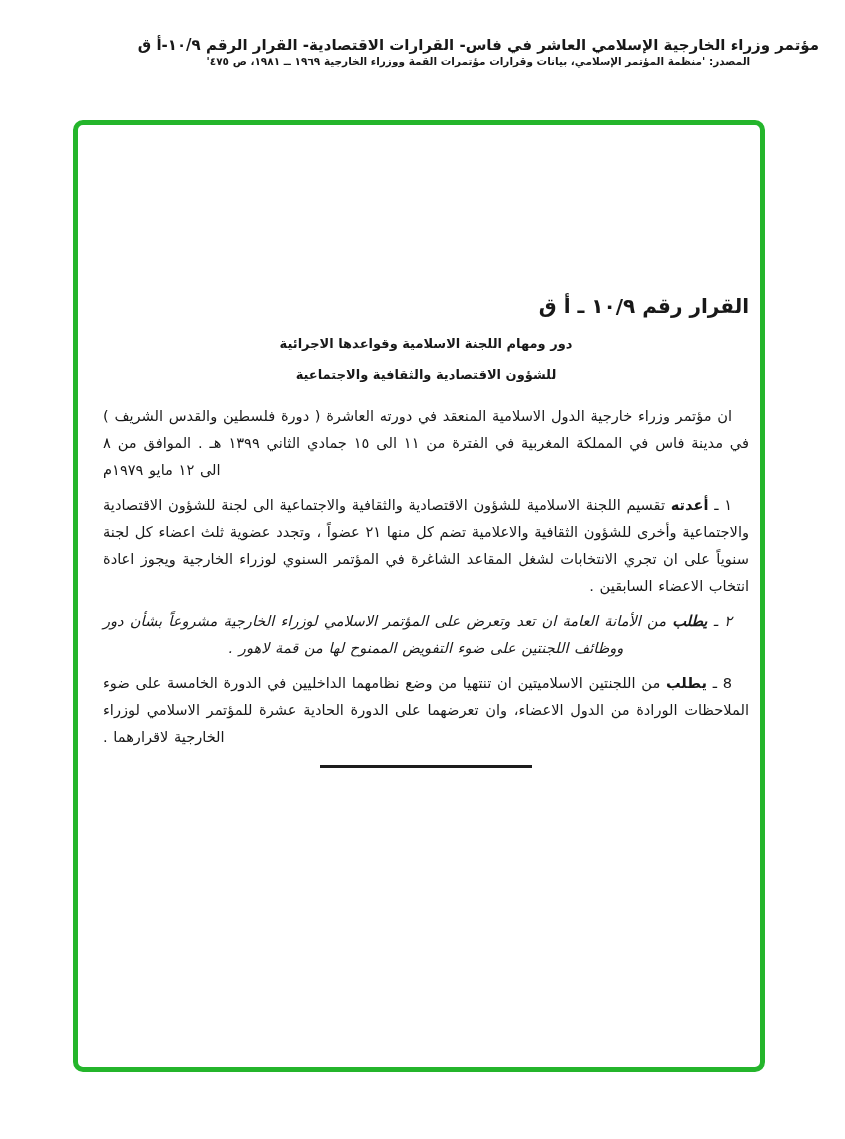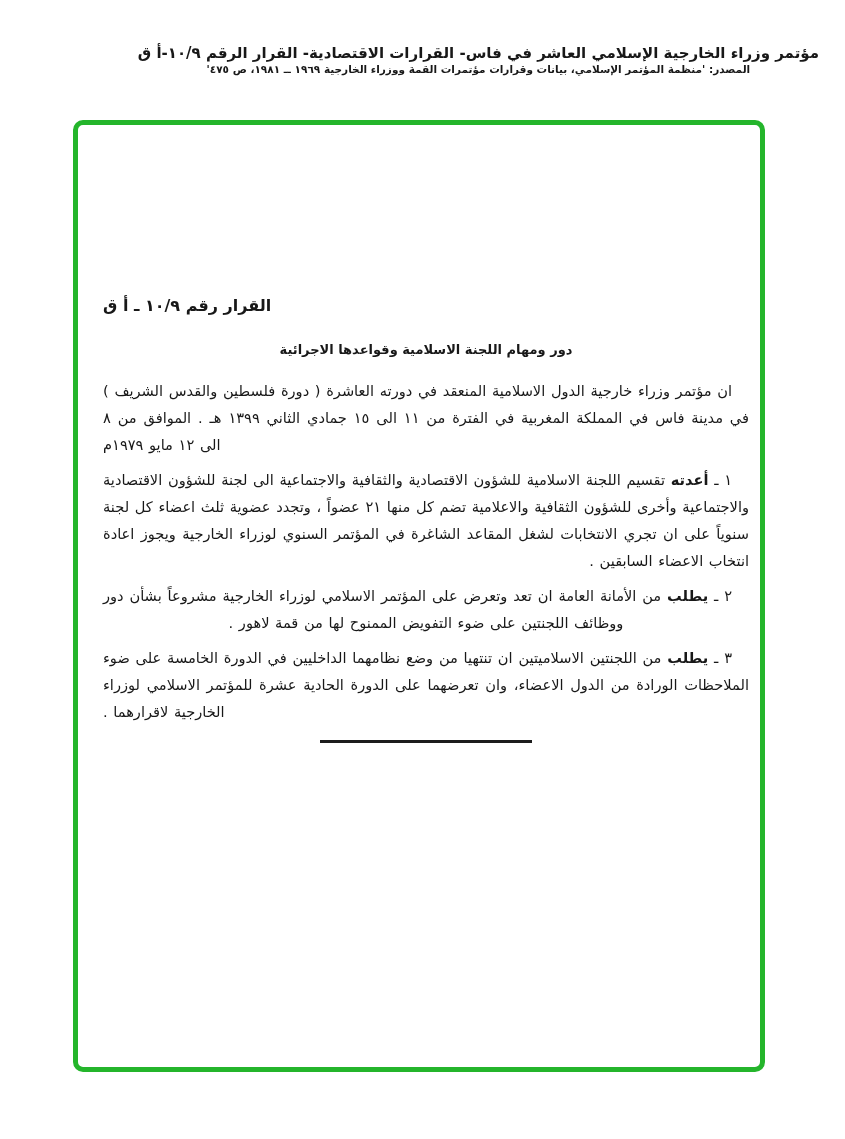--- a/index.html
+++ b/index.html
@@ -16,21 +16,21 @@
     color: #181818;
   }
   .page {
     position: absolute;
     inset: 0;
     background: #ffffff;
   }
   
   .header {
     position: absolute;
-    top: 44px;
+    top: 36px;
     right: 26px;
     direction: rtl;
     text-align: center;
     width: -moz-fit-content;
     width: fit-content;
   }
   .header .citation {
     font-size: 15px;
     font-weight: bold;
     white-space: nowrap;
@@ -55,23 +55,23 @@
   }
   
   .doc-content {
     position: absolute;
     left: 25px;
     top: 169px;
     width: 646px;
     direction: rtl;
   }
   .doc-title {
-    margin: 0 0 16px 0;
-    text-align: left;
-    font-size: 16px;
+    margin: 0 0 10px 0;
+    text-align: right;
+    font-size: 20px;
     font-weight: bold;
     line-height: 24px;
   }
   .doc-subtitle {
     margin: 0;
     text-align: center;
     font-size: 13px;
     font-weight: bold;
     line-height: 31px;
   }
@@ -79,21 +79,21 @@
     margin: 8px 0 0 0;
     font-size: 14.6px;
     line-height: 27px;
     text-align: justify;
     text-align-last: right;
     text-indent: 17px;
     word-spacing: 1px;
   }
   .para.first { margin-top: 12px; }
   .para.align-left   { text-align-last: left; }
-  .para.align-center { text-align-last: center; }
+  .para.align-center { text-align-last: center; font-style: italic; }
   .para.align-right  { text-align-last: right; }
   .para b { font-weight: bold; }
   .divider {
     width: 212px;
     height: 0;
     border-top: 3px solid #1c1c1c;
     margin: 15px auto 0 auto;
   }
 </style>
 </head>
@@ -107,27 +107,28 @@
   </div>
 
   <div class="frame" style="border-color: rgb(36, 181, 43);">
 
     <div class="doc-content">
 
       <h1 class="doc-title">القرار رقم ١٠/٩ ـ أ ق</h1>
 
       <div class="doc-subtitle">
         <div>دور ومهام اللجنة الاسلامية وقواعدها الاجرائية</div>
+        <div>للشؤون الاقتصادية والثقافية والاجتماعية</div>
       </div>
 
       <div id="doc-body">
           <p class="para align-left first"><span>ان مؤتمر وزراء خارجية الدول الاسلامية المنعقد في دورته العاشرة ( دورة فلسطين والقدس الشريف ) في مدينة فاس في المملكة المغربية في الفترة من ١١ الى ١٥ جمادي الثاني ١٣٩٩ هـ . الموافق من ٨ الى ١٢ مايو ١٩٧٩م</span></p>
           <p class="para align-right"><span>١ ـ </span><b>أعدته</b><span> تقسيم اللجنة الاسلامية للشؤون الاقتصادية والثقافية والاجتماعية الى لجنة للشؤون الاقتصادية والاجتماعية وأخرى للشؤون الثقافية والاعلامية تضم كل منها ٢١ عضواً ، وتجدد عضوية ثلث اعضاء كل لجنة سنوياً على ان تجري الانتخابات لشغل المقاعد الشاغرة في المؤتمر السنوي لوزراء الخارجية ويجوز اعادة انتخاب الاعضاء السابقين .</span></p>
           <p class="para align-center"><span>٢ ـ </span><b>يطلب</b><span> من الأمانة العامة ان تعد وتعرض على المؤتمر الاسلامي لوزراء الخارجية مشروعاً بشأن دور ووظائف اللجنتين على ضوء التفويض الممنوح لها من قمة لاهور .</span></p>
-          <p class="para align-left"><span>٣ ـ </span><b>يطلب</b><span> من اللجنتين الاسلاميتين ان تنتهيا من وضع نظامهما الداخليين في الدورة الخامسة على ضوء الملاحظات الورادة من الدول الاعضاء، وان تعرضهما على الدورة الحادية عشرة للمؤتمر الاسلامي لوزراء الخارجية لاقرارهما .</span></p>
+          <p class="para align-left"><span>8 ـ </span><b>يطلب</b><span> من اللجنتين الاسلاميتين ان تنتهيا من وضع نظامهما الداخليين في الدورة الخامسة على ضوء الملاحظات الورادة من الدول الاعضاء، وان تعرضهما على الدورة الحادية عشرة للمؤتمر الاسلامي لوزراء الخارجية لاقرارهما .</span></p>
         </div>
 
       <div class="divider" style="border-top-color: rgb(28, 28, 28);"></div>
 
     </div>
   </div>
 
 </div>
 
 </body></html>

